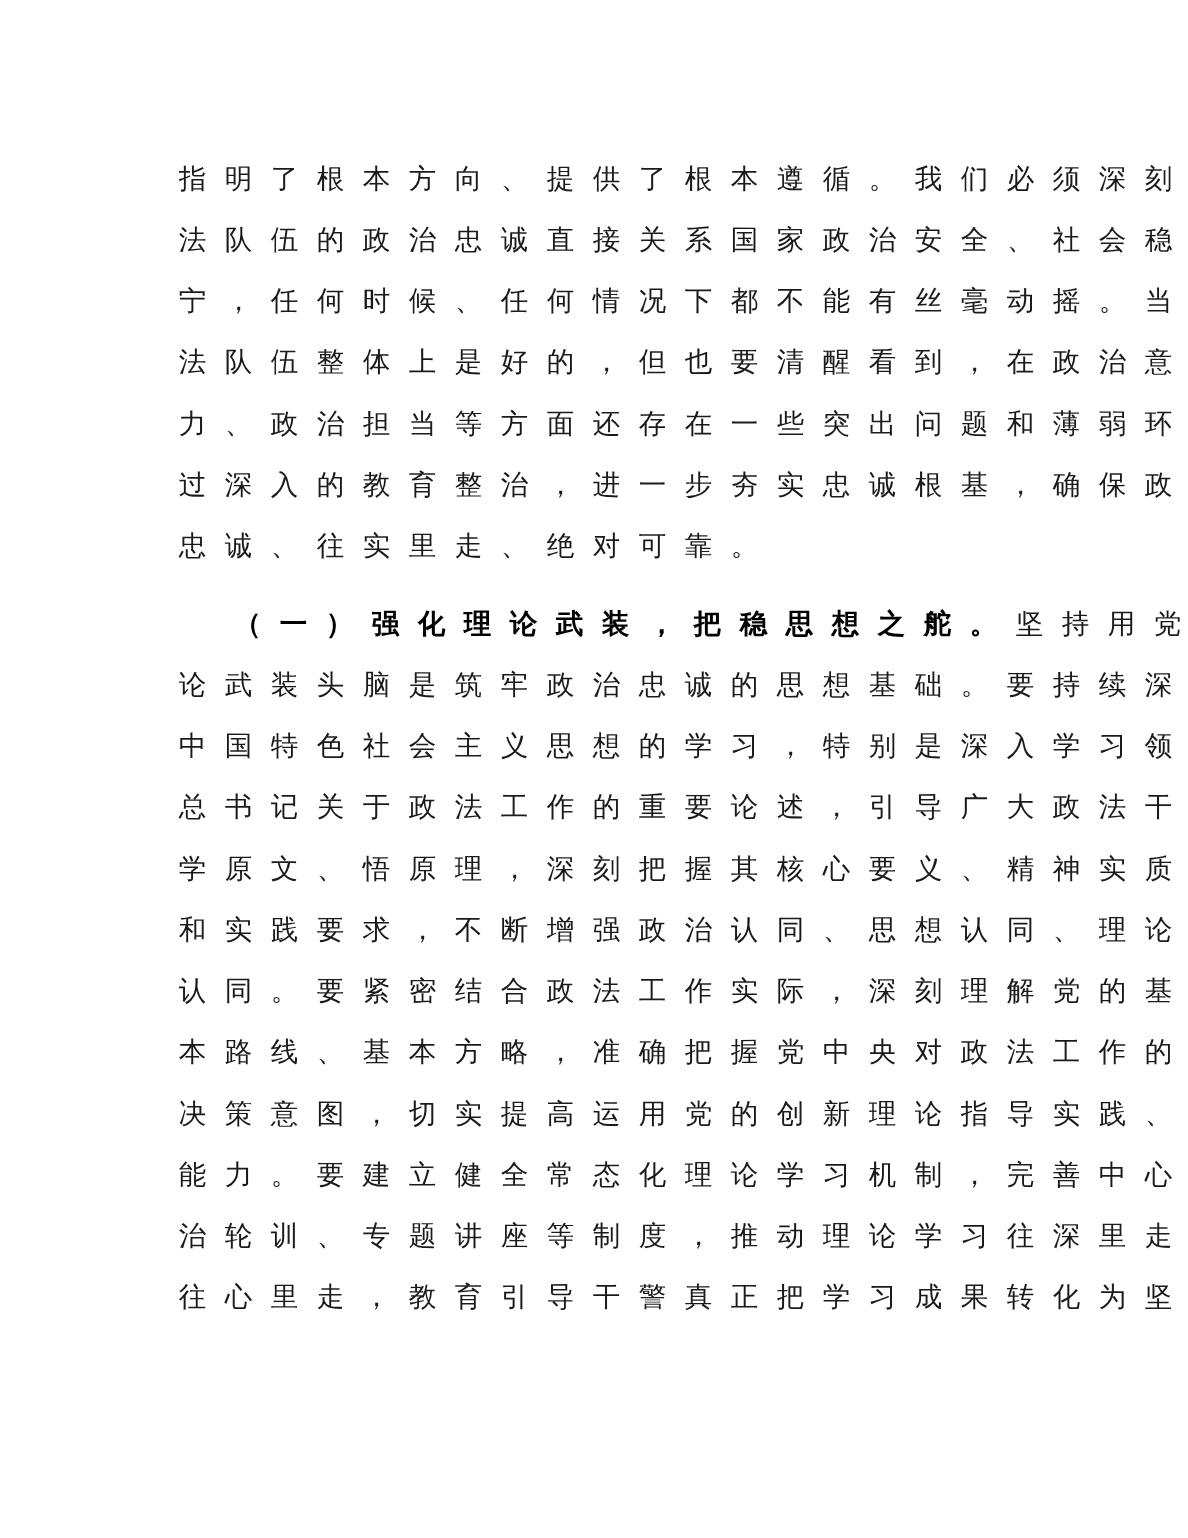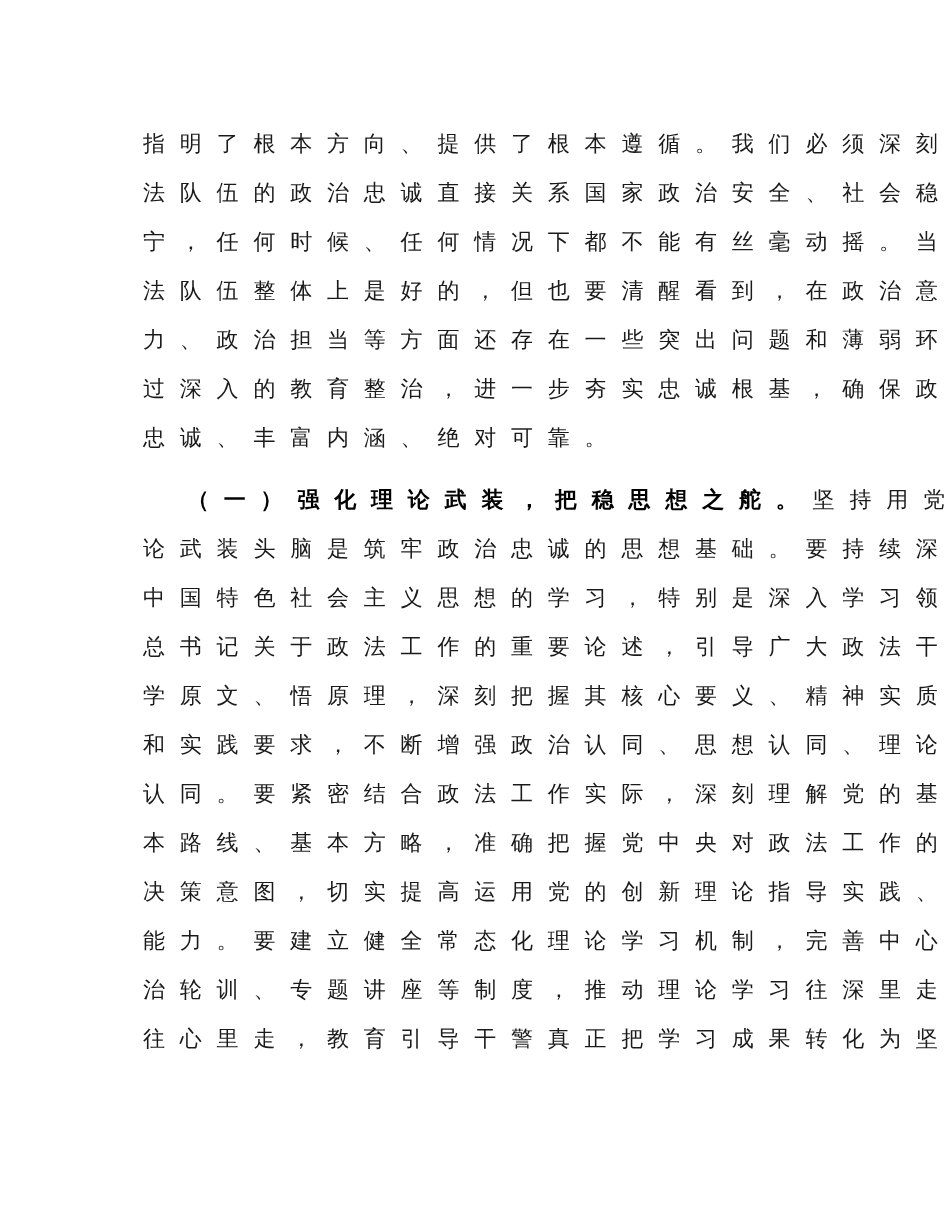--- a/index.html
+++ b/index.html
@@ -24,21 +24,21 @@
 <body>
 
 <div class="page">
   <div>
     <div class="line" style="top:129px">指明了根本方向、提供了根本遵循。我们必须深刻认识到，政</div>
     <div class="line" style="top:178px">法队伍的政治忠诚直接关系国家政治安全、社会稳定和人民安</div>
     <div class="line" style="top:227px">宁，任何时候、任何情况下都不能有丝毫动摇。当前，我市政</div>
     <div class="line" style="top:276px">法队伍整体上是好的，但也要清醒看到，在政治意识、政治能</div>
     <div class="line" style="top:325px">力、政治担当等方面还存在一些突出问题和薄弱环节，必须通</div>
     <div class="line" style="top:374px">过深入的教育整治，进一步夯实忠诚根基，确保政法队伍绝对</div>
-    <div class="line" style="top:423px">忠诚、丰富内涵、绝对可靠。</div>
+    <div class="line" style="top:423px">忠诚、往实里走、绝对可靠。</div>
   </div>
 
   <div>
     <div class="line indent" style="top:485px"><span class="bold">（一）强化理论武装，把稳思想之舵。</span><span>坚持用党的创新理</span></div>
     <div class="line" style="top:534px">论武装头脑是筑牢政治忠诚的思想基础。要持续深化对新时代</div>
     <div class="line" style="top:583px">中国特色社会主义思想的学习，特别是深入学习领会法治思想、</div>
     <div class="line" style="top:632px">总书记关于政法工作的重要论述，引导广大政法干警读原著、</div>
     <div class="line" style="top:681px">学原文、悟原理，深刻把握其核心要义、精神实质、丰富内涵</div>
     <div class="line" style="top:730px">和实践要求，不断增强政治认同、思想认同、理论认同、情感</div>
     <div class="line" style="top:779px">认同。要紧密结合政法工作实际，深刻理解党的基本理论、基</div>

